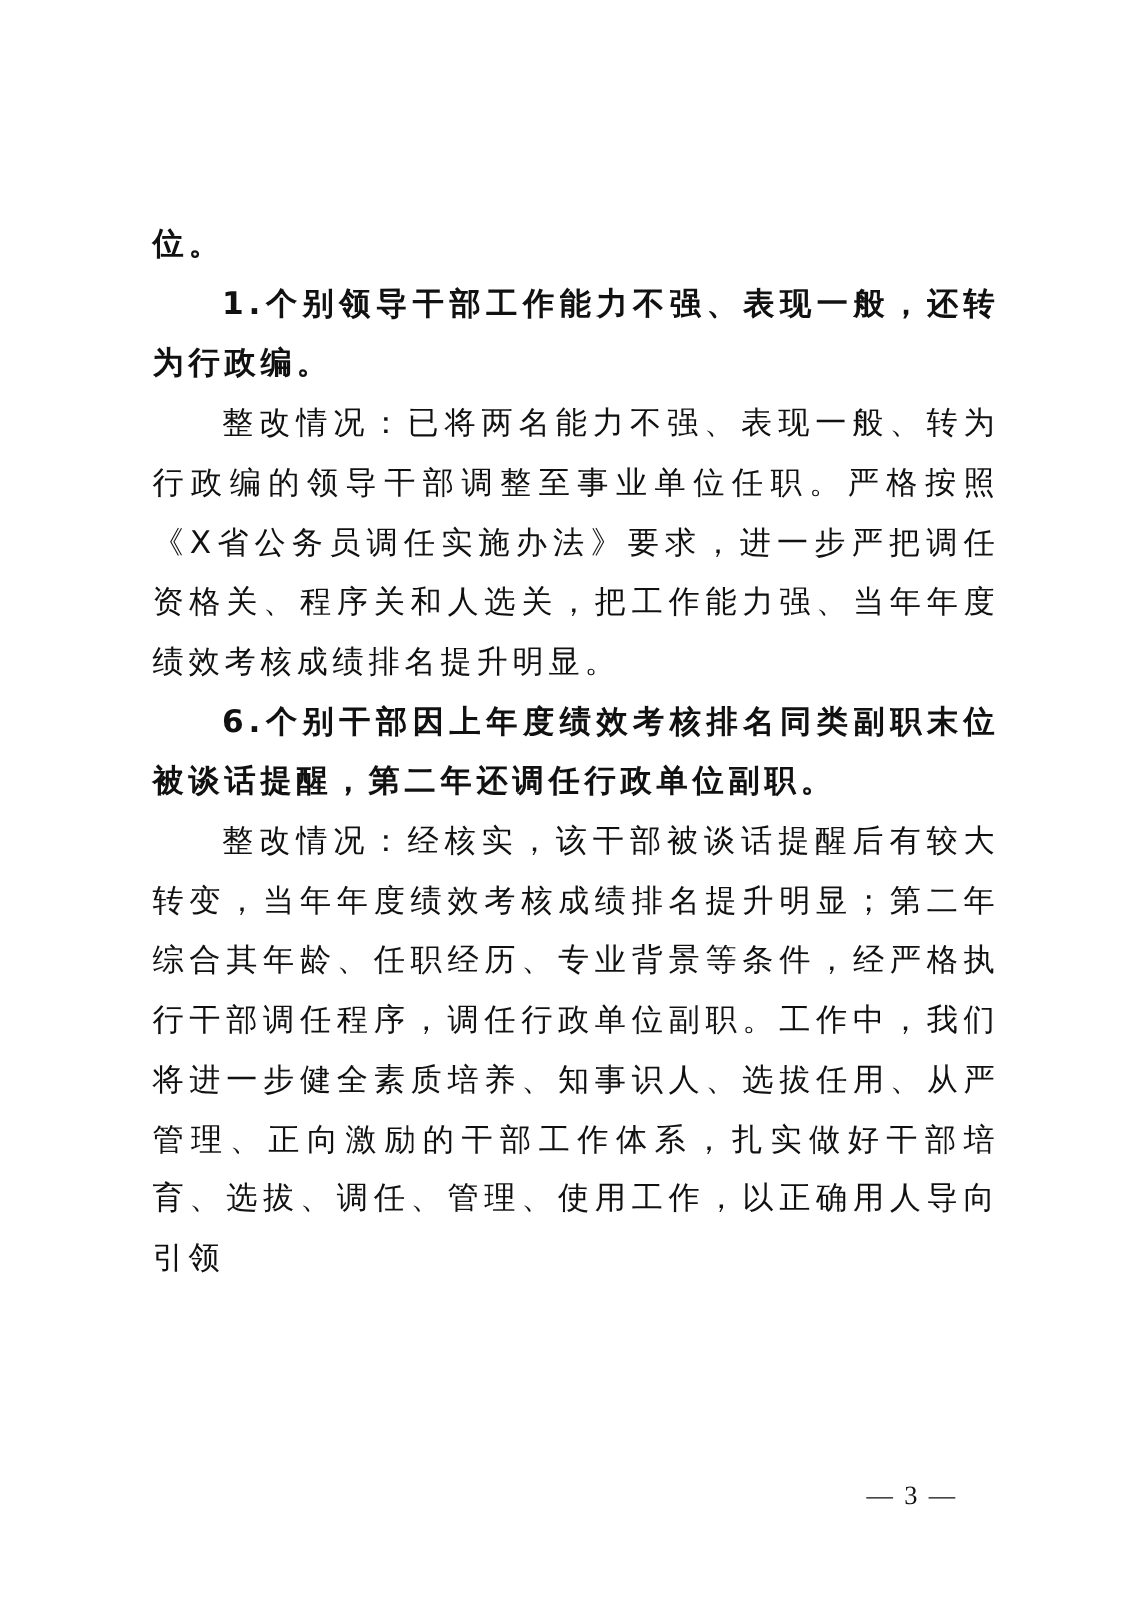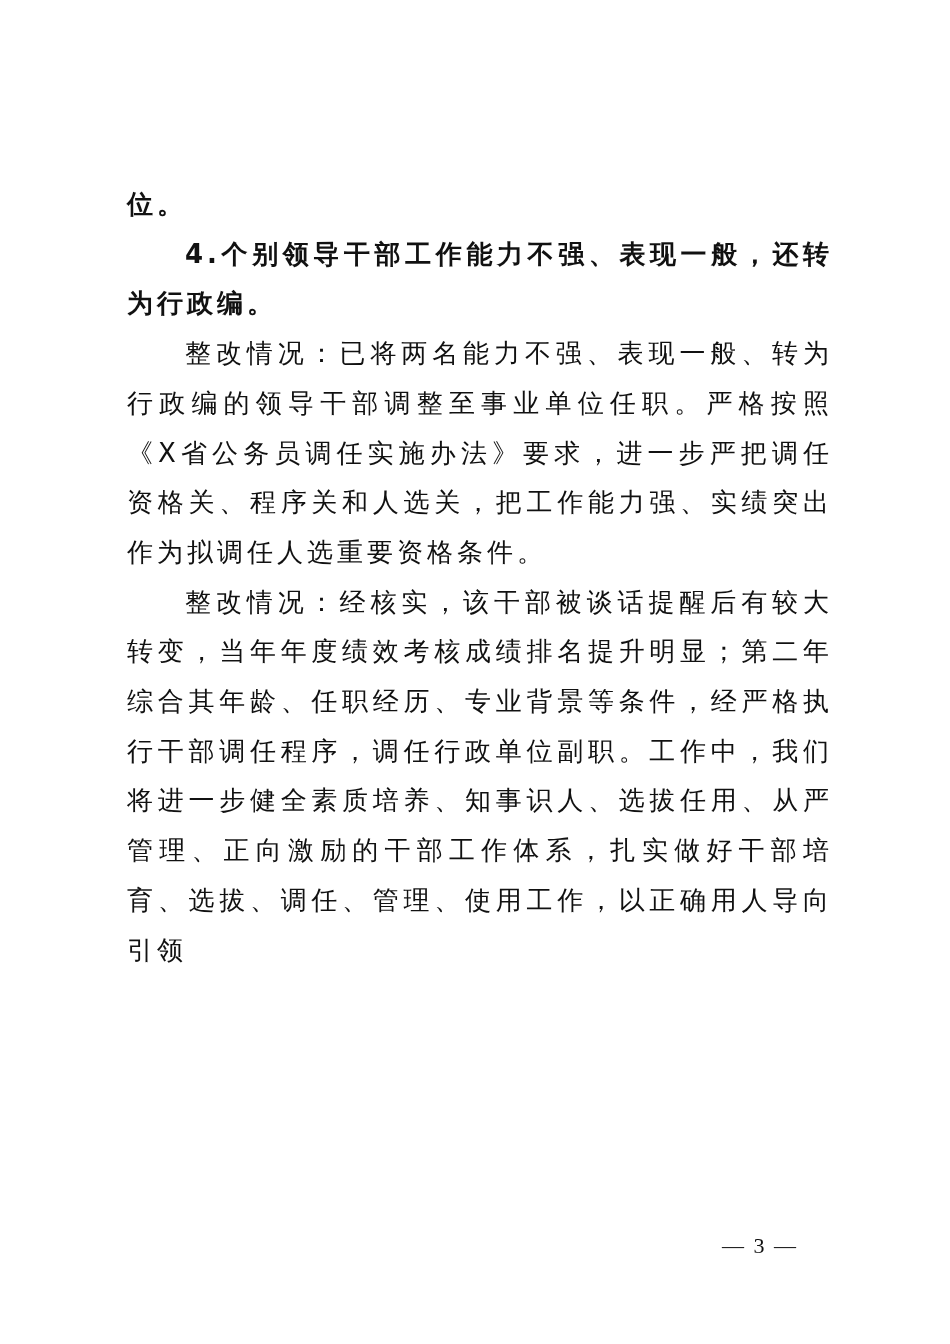--- a/index.html
+++ b/index.html
@@ -46,18 +46,19 @@
       color: #111111;
       letter-spacing: 2px;
       white-space: nowrap;
     }
   </style>
 </head>
 <body>
 
 <div class="page">
   <p class="para bold">位。</p>
-  <p class="para indent bold">4.个别领导干部工作能力不强、表现一般，还转为行政编。</p>
-  <p class="para indent">整改情况：已将两名能力不强、表现一般、转为行政编的领导干部调整至事业单位任职。严格按照《X省公务员调任实施办法》要求，进一步严把调任资格关、程序关和人选关，把工作能力强、实绩突出作为拟调任人选重要资格条件。</p>
+  <p class="para indent bold">1.个别领导干部工作能力不强、表现一般，还转为行政编。</p>
+  <p class="para indent">整改情况：已将两名能力不强、表现一般、转为行政编的领导干部调整至事业单位任职。严格按照《X省公务员调任实施办法》要求，进一步严把调任资格关、程序关和人选关，把工作能力强、当年年度绩效考核成绩排名提升明显。</p>
+  <p class="para indent bold">6.个别干部因上年度绩效考核排名同类副职末位被谈话提醒，第二年还调任行政单位副职。</p>
   <p class="para indent">整改情况：经核实，该干部被谈话提醒后有较大转变，当年年度绩效考核成绩排名提升明显；第二年综合其年龄、任职经历、专业背景等条件，经严格执行干部调任程序，调任行政单位副职。工作中，我们将进一步健全素质培养、知事识人、选拔任用、从严管理、正向激励的干部工作体系，扎实做好干部培育、选拔、调任、管理、使用工作，以正确用人导向引领</p>
 </div>
 
 <div class="page-number">— 3 —</div>
 
 </body></html>

